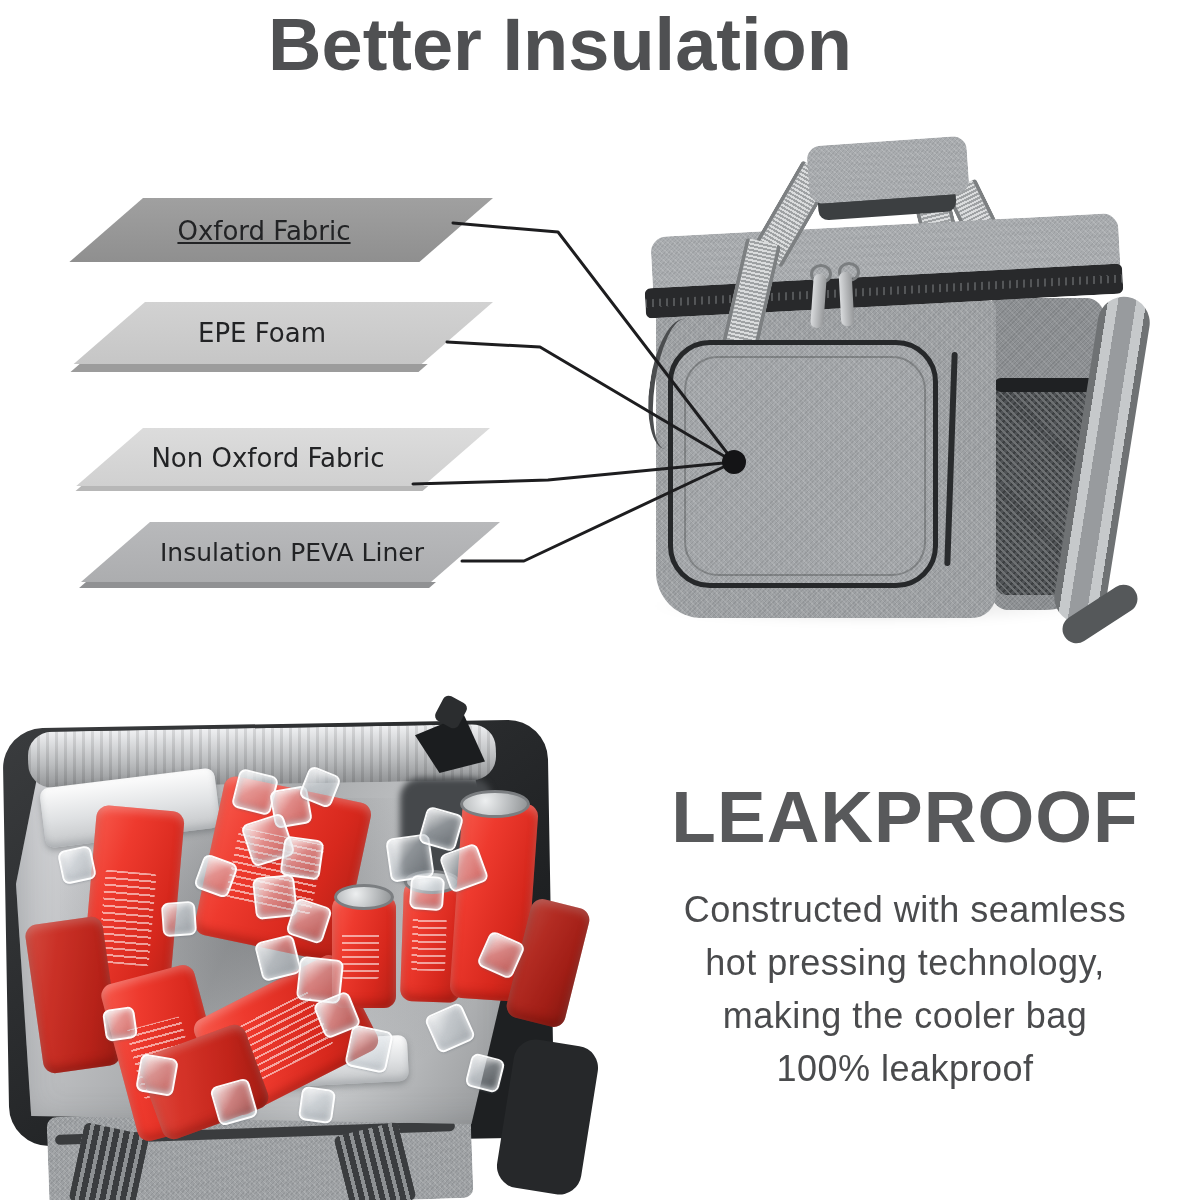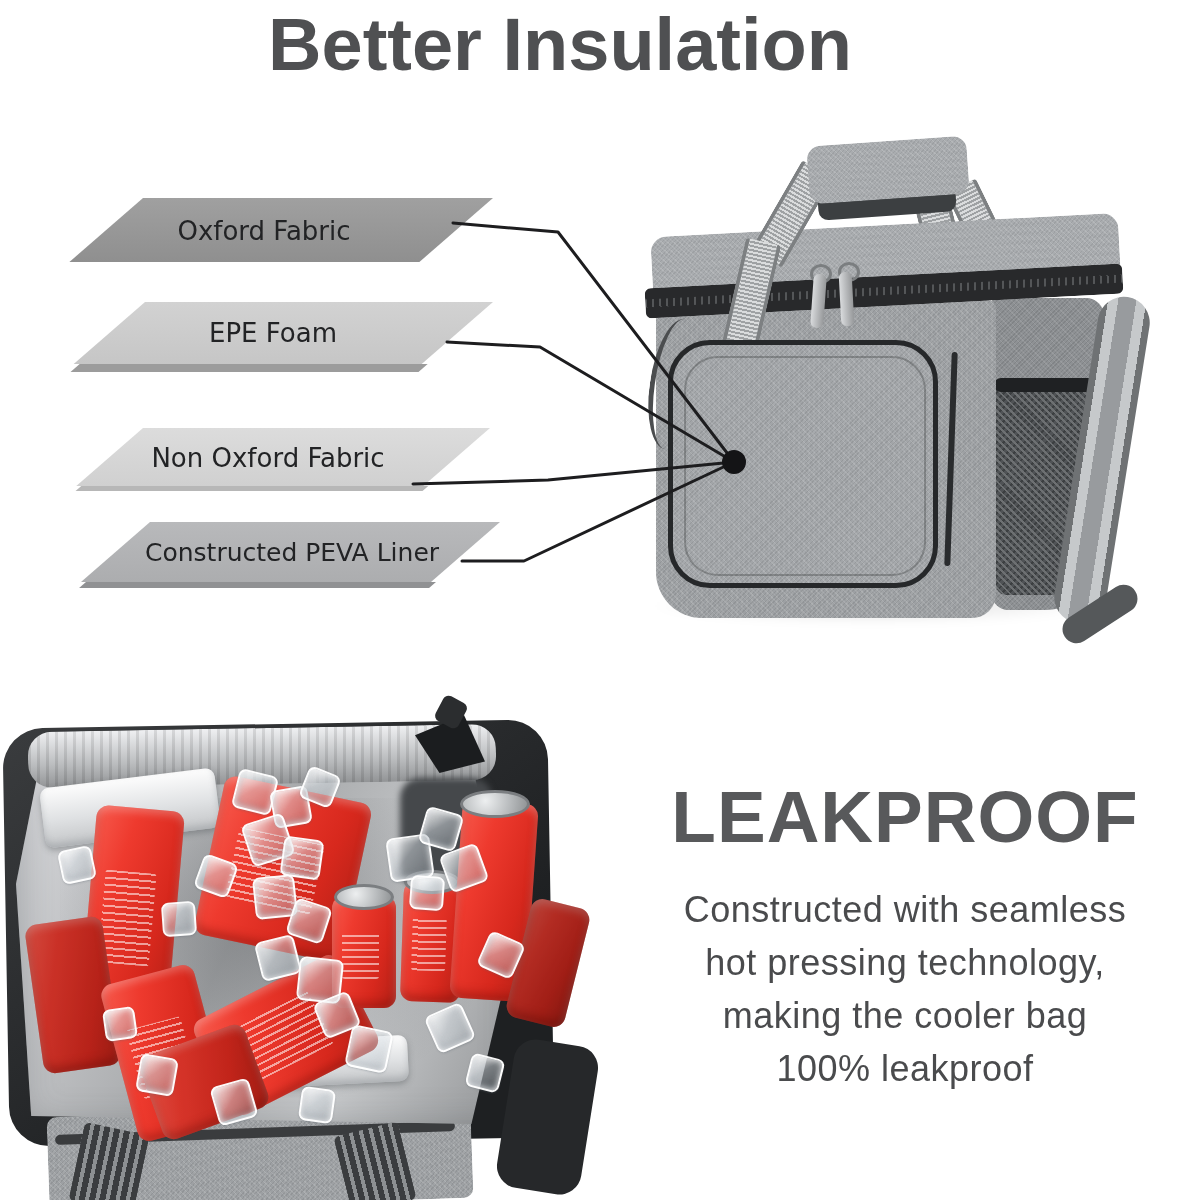--- a/index.html
+++ b/index.html
@@ -76,24 +76,24 @@
 
 <div class="stage">
 
   <div class="main-title">Better Insulation</div>
 
   <div class="slab s1"></div>
   <div class="slab s2"></div>
   <div class="slab s3"></div>
   <div class="slab s4"></div>
 
-  <div class="slab-label" style="left:264px;top:231px;">Oxford Fabric</div>
-  <div class="slab-label" style="left:273px;top:333px;">EPE Foam</div>
+  <div class="slab-label" style="left:264px;top:231px;text-decoration:underline;">Oxford Fabric</div>
+  <div class="slab-label" style="left:262px;top:333px;">EPE Foam</div>
   <div class="slab-label" style="left:268px;top:458px;">Non Oxford Fabric</div>
-  <div class="slab-label" style="left:292px;top:552px;font-size:25px;">Constructed PEVA Liner</div>
+  <div class="slab-label" style="left:292px;top:552px;font-size:25px;">Insulation PEVA Liner</div>
 
   <div class="abs" style="left:0;top:0;width:1182px;height:700px;">
 
     <div class="abs" style="left:648px;top:588px;width:450px;height:36px;border-radius:50%;background:radial-gradient(ellipse at center,rgba(0,0,0,.14),rgba(0,0,0,0) 70%);filter:blur(4px);z-index:0;"></div>
 
     <div class="abs heather-dark" style="left:992px;top:298px;width:112px;height:312px;border-radius:4px 18px 60px 16px;z-index:1;"></div>
     <div class="abs mesh" style="left:996px;top:390px;width:104px;height:205px;border-radius:0 0 44px 10px;z-index:2;"></div>
     <div class="abs" style="left:994px;top:378px;width:108px;height:14px;background:#1f2123;border-radius:7px;z-index:3;"></div>
 
     <div class="abs" style="left:1076px;top:295px;width:52px;height:330px;border-radius:26px;transform:rotate(9deg);z-index:4;

